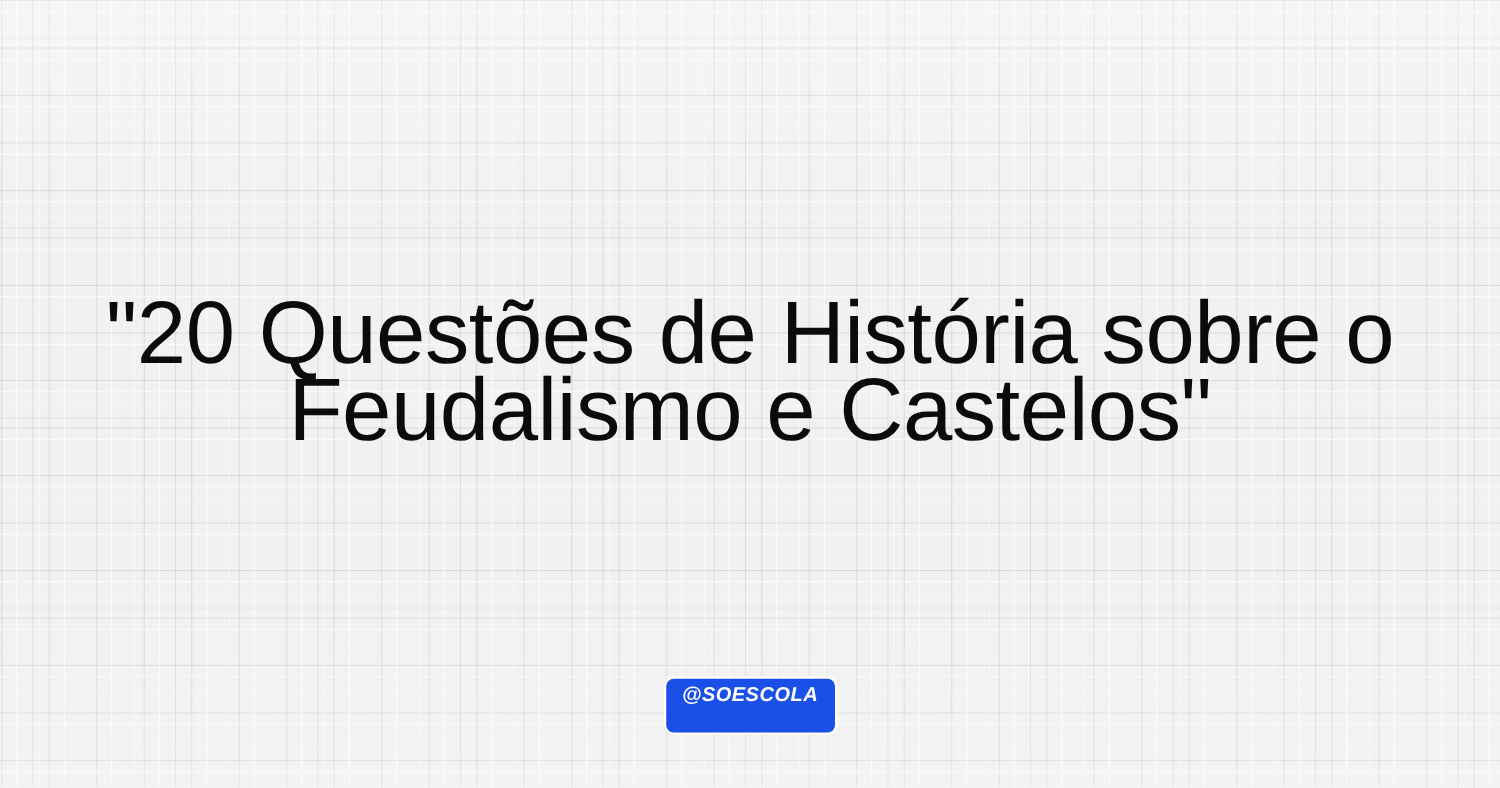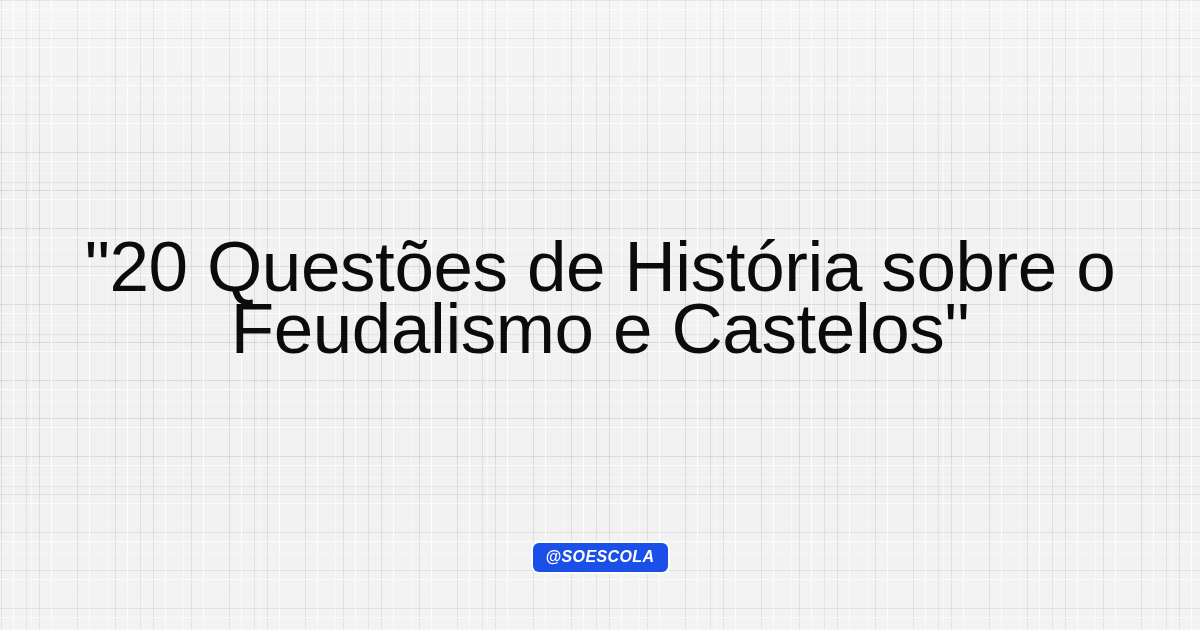--- a/index.html
+++ b/index.html
@@ -117,21 +117,21 @@
   .handle-badge {
     display: inline-block;
     background-color: #1a4fe8;
     color: #ffffff;
     font-family: "Liberation Sans", sans-serif;
     font-weight: bold;
     font-style: italic;
     font-size: 16px;
     letter-spacing: 0.4px;
     line-height: 1;
-    padding: 6px 13px 7px 13px;
+    padding: 6px 13px 21px 13px;
     border-radius: 6px;
     box-shadow:
       0 0 0 2px rgba(255,255,255,0.85),
       0 1px 2px rgba(0,0,0,0.10);
     white-space: nowrap;
   }
 </style>
 </head>
 <body>
 

